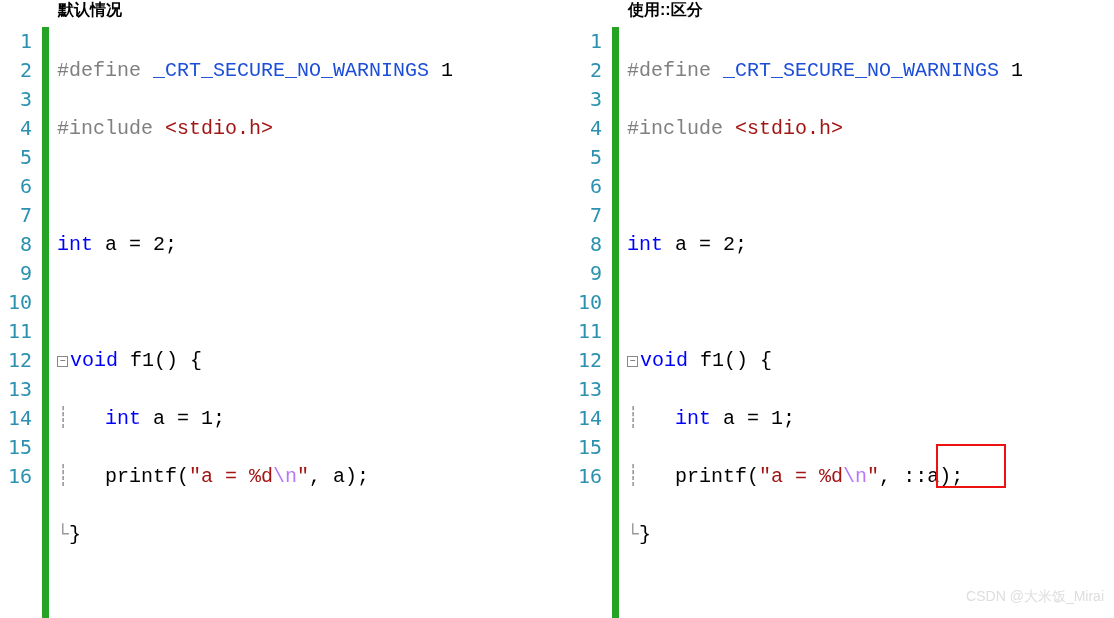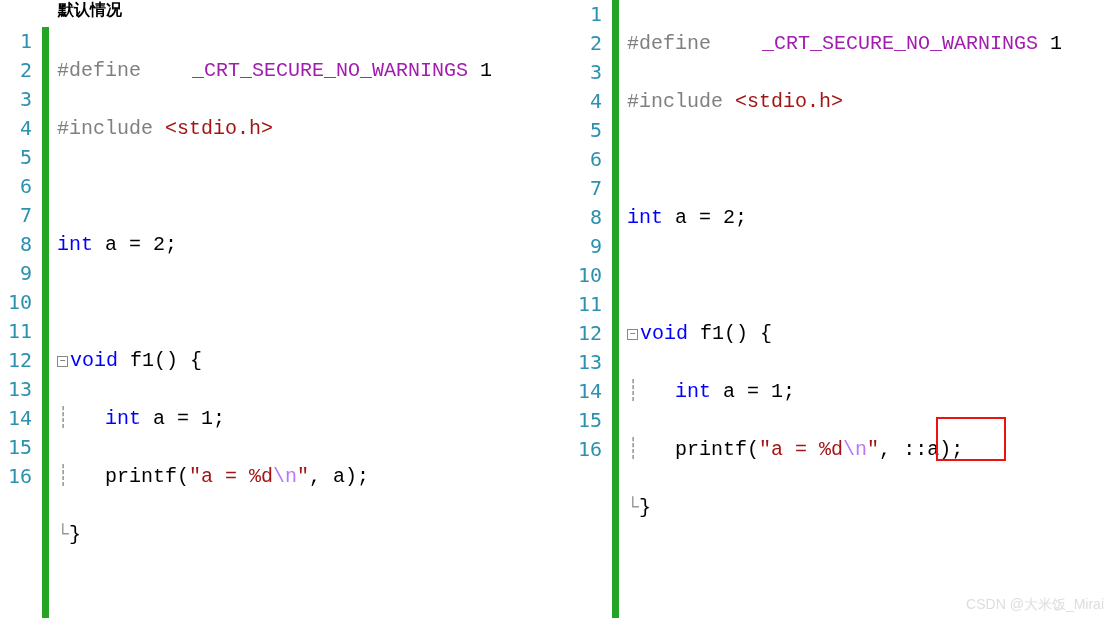--- a/index.html
+++ b/index.html
@@ -47,21 +47,21 @@
   }
   .code {
     font-family: Consolas, "Courier New", monospace;
     font-size: 20px;
     line-height: 29px;
     padding-left: 8px;
     white-space: pre;
     position: relative;
   }
   .pp   { color: #808080; margin-top: 44px; }
-  .mac  { color: #a21caf; margin-left: 39px; }
+  .mac  { color: #1d4ed8; }
   .ang  { color: #a31515; }
   .kw   { color: #0000ff; text-align: right; }
   .str  { color: #a31515; }
   .esc  { color: #b776fb; }
   .txt  { color: #000; }
   .fold {
     display: inline-block;
     width: 11px; height: 11px;
     border: 1px solid #888;
     position: relative;
@@ -75,21 +75,21 @@
   .indent-line {
     color: #999;
   }
   .red-box {
     border: 2px solid #e11;
     position: absolute;
   }
   .watermark {
     position: absolute;
     right: 10px;
-    bottom: 4px;
+    bottom: 12px;
     color: #ddd;
     font-size: 14px;
     font-family: "Microsoft YaHei", sans-serif;
   }
 </style>
 </head>
 <body>
 
 <div class="container">
 
@@ -131,20 +131,21 @@
 
 
 
 
       </div>
     </div>
 
   </div>
 
   <div class="pane">
+    <div class="title">使用::区分</div>
     <div class="code-block">
       <div class="line-nums">
         <div>1</div>
         <div>2</div>
         <div>3</div>
         <div>4</div>
         <div>5</div>
         <div>6</div>
         <div>7</div>
         <div>8</div>

